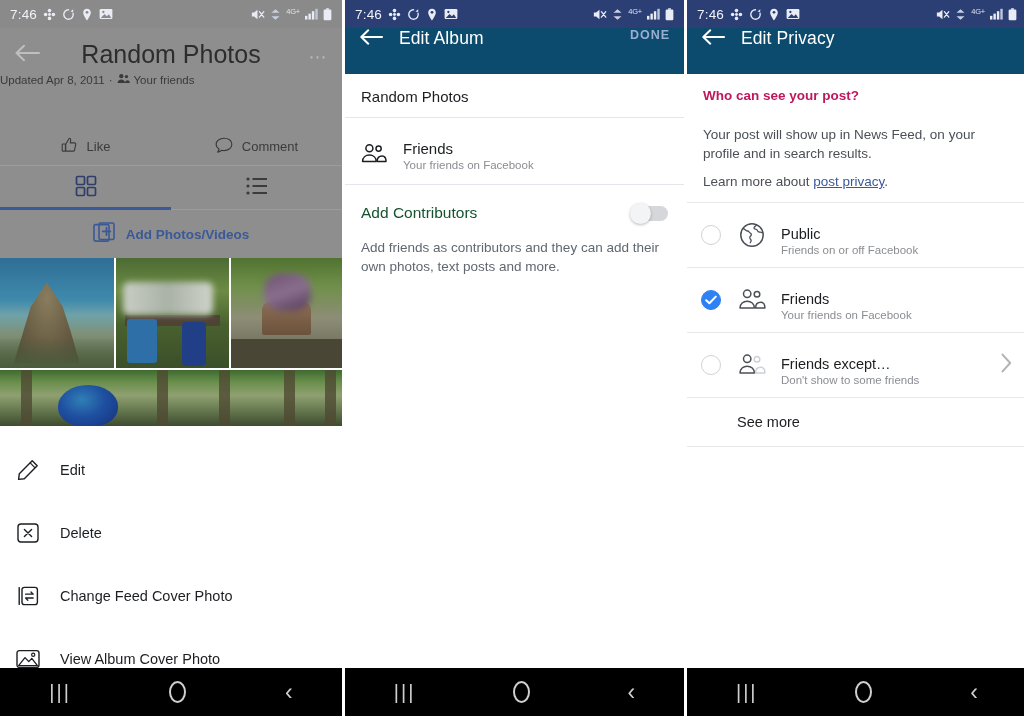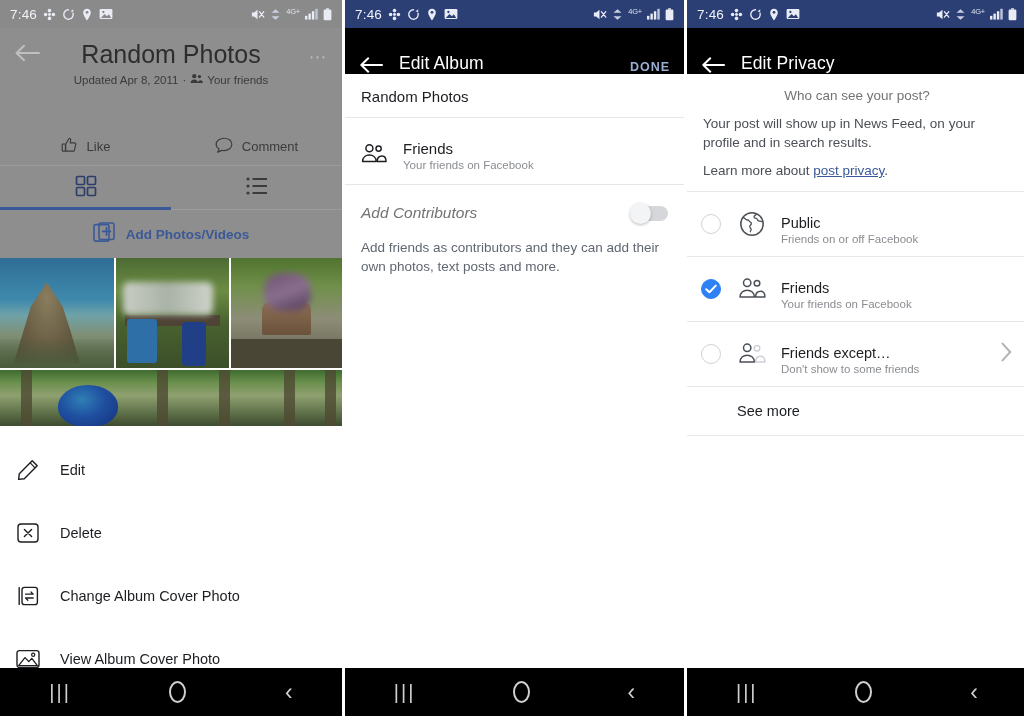--- a/index.html
+++ b/index.html
@@ -40,23 +40,23 @@
   .sb-time { font-size: 13.5px; letter-spacing: .2px; color:#f0f2f8;}
   .sb-spacer { flex: 1; }
   .sb-right { display: flex; align-items: center; gap: 5px; }
   .sb-ico { display: inline-flex; align-items: center; justify-content: center; }
   .sb-ico svg { display: block; }
   .lte-txt { font-size: 7.5px; letter-spacing:-.2px; color:#dfe3ee; position:relative; top:-3px;}
 
   
   .appbar {
     height: 46px;
-    background: #000000;
+    background: #0c4a6e;
     display: flex;
-    align-items: flex-end;
+    align-items: flex-start;
     padding: 0 14px;
     color: #ffffff;
   }
   .appbar .back { margin-right: 16px; display:flex; cursor: pointer; }
   .appbar .title { font-size: 17.5px; font-weight: 400; letter-spacing:.1px;}
   .appbar .spacer { flex: 1; }
   .appbar .done {
     font-size: 12.5px; letter-spacing: 1px; color: #9badd1; font-weight: 600;
   }
 
@@ -83,21 +83,21 @@
     font-size: 25px;
     color: #2d2d2d;
     font-weight: 400;
     line-height: 36px;
   }
   .album-sub {
     text-align: center;
     font-size: 11.5px;
     color: #3a3a3a;
     margin-top: 1px;
-    display: flex; align-items: center; justify-content: center; gap: 4px;
+    display: flex; align-items: center; justify-content: flex-start; gap: 4px;
   }
   .album-actions {
     display: flex;
     height: 38px;
     border-bottom: 1px solid #9b9b9b;
   }
   .album-actions .act {
     flex: 1; display: flex; align-items: center; justify-content: center;
     gap: 9px; font-size: 13px; color: #3b3b3b;
   }
@@ -178,39 +178,39 @@
     padding: 13px 16px 13px 16px;
     border-bottom: 1px solid #e4e6eb;
     margin-top: 9px;
   }
   .aud-title { font-size: 15px; color: #1c1e21; }
   .aud-sub { font-size: 11.5px; color: #8a8d91; margin-top: 1px; }
   .contrib-row {
     display: flex; align-items: center;
     padding: 19px 16px 6px 16px;
   }
-  .contrib-label { font-size: 15.5px; color: #737373; flex: 1; font-style: italic; }
+  .contrib-label { font-size: 15.5px; color: #14532d; flex: 1; }
   .switch {
     width: 36px; height: 15px; border-radius: 9px; background: #d5d7db;
     position: relative;
   }
   .switch .knob {
     position: absolute; left: -2px; top: -3px;
     width: 21px; height: 21px; border-radius: 50%;
     background: #f3f4f6; box-shadow: 0 1px 3px rgba(0,0,0,.28);
   }
   .contrib-desc {
     padding: 10px 18px 0 16px;
     font-size: 13.5px; color: #606770; line-height: 19px;
   }
 
   
   .priv-head { padding: 14px 16px 0 16px; }
-  .priv-q { font-size: 13.5px; font-weight: 400; color: #737373; text-align: center; }
-  .priv-p { font-size: 13.5px; color: #4b4f56; line-height: 19px; margin-top: 11px; }
+  .priv-q { font-size: 13.5px; font-weight: 700; color: #be185d; }
+  .priv-p { font-size: 13.5px; color: #4b4f56; line-height: 19px; margin-top: 22px; }
   .priv-learn { font-size: 13.5px; color: #4b4f56; margin-top: 11px; }
   .priv-learn a { color: #3b5998; text-decoration: underline; }
   .priv-list { margin-top: 13px; }
   .priv-item {
     display: flex; align-items: center; gap: 0;
     padding: 11px 14px 11px 14px;
     border-top: 1px solid #e7e8ea;
     min-height: 64px;
   }
   .priv-item .radio {
@@ -434,21 +434,21 @@
         <span>Delete</span>
       </div>
       <div class="menu-item">
         <span class="mi-ico">
             <svg width="22" height="22" viewBox="0 0 22 22">
               <path d="M2.2 2.6v16.8" stroke="#1c1e21" stroke-width="1.4" stroke-linecap="round"></path>
               <rect x="5" y="2.4" width="15.4" height="17.2" rx="2.4" fill="none" stroke="#1c1e21" stroke-width="1.4"></rect>
               <path d="M8.6 9.2h7.6l-2.2-2.2M16.2 13h-7.6l2.2 2.2" fill="none" stroke="#1c1e21" stroke-width="1.3" stroke-linecap="round" stroke-linejoin="round"></path>
             </svg>
           </span>
-        <span>Change Album Cover Photo</span>
+        <span>Change Feed Cover Photo</span>
       </div>
       <div class="menu-item">
         <span class="mi-ico">
             <svg width="24" height="20" viewBox="0 0 24 20">
               <rect x="1" y="1.6" width="22" height="16.8" rx="2.4" fill="none" stroke="#1c1e21" stroke-width="1.4"></rect>
               <path d="M2.6 16.6 9 8.6l3.8 4 3-3.2 5.6 7.2z" fill="none" stroke="#1c1e21" stroke-width="1.3" stroke-linejoin="round"></path>
               <circle cx="17.2" cy="5.8" r="1.6" fill="none" stroke="#1c1e21" stroke-width="1.2"></circle>
             </svg>
           </span>
         <span>View Album Cover Photo</span>

